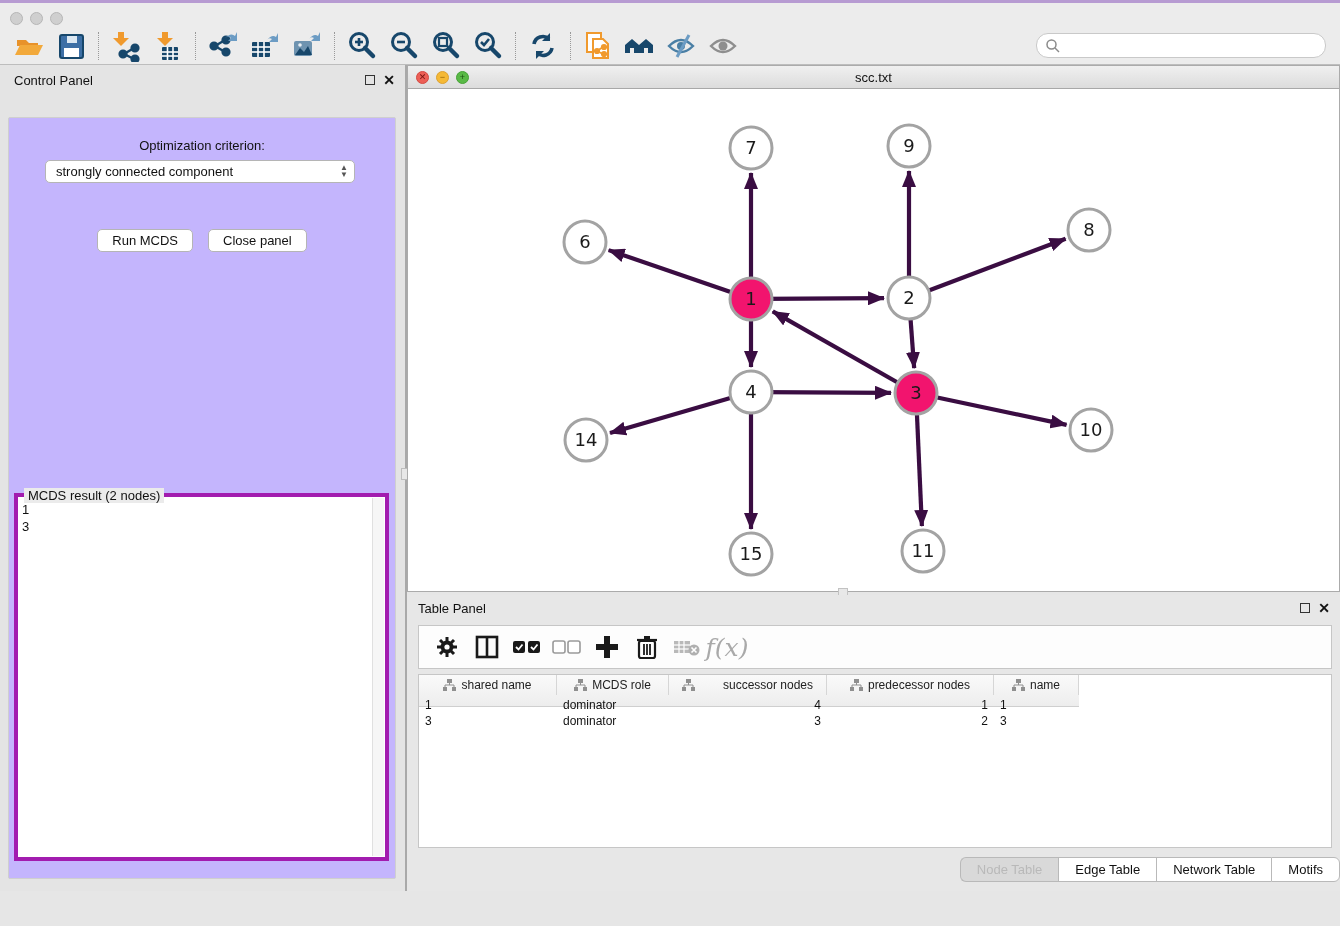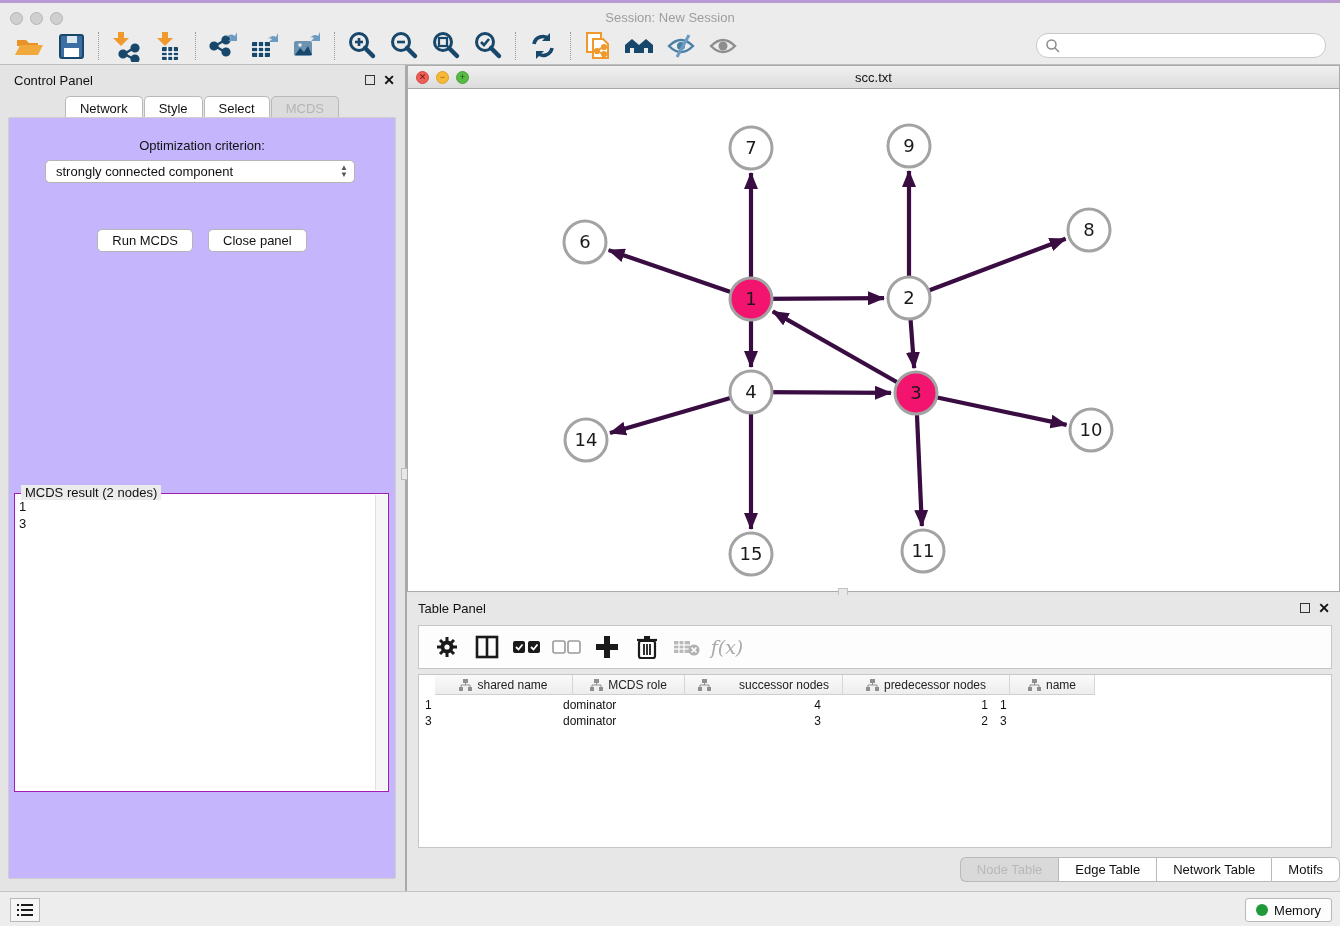--- a/index.html
+++ b/index.html
@@ -40,22 +40,22 @@
   .opt-label { position:absolute; top:20px; width:100%; text-align:center; font-size:13px; color:#111; }
   .criterion-select { position:absolute; left:36px; top:42px; width:310px; height:23px; background:#fff;
                       border:1px solid #b5b5b5; border-radius:5px; font-size:13px; display:flex;
                       align-items:center; padding-left:10px; color:#111; }
   .sel-arrows { position:absolute; right:6px; top:3px; display:flex; flex-direction:column; line-height:7px;
                 font-size:8px; color:#555; }
   .cp-buttons { position:absolute; left:0; top:75px; width:100%; display:flex; justify-content:center; gap:15px; }
   .push-btn { background:#fff; border:1px solid #b5b5b5; border-radius:5px; font-size:13px; padding:3px 14px; color:#111;
               font-family:"Liberation Sans", sans-serif;margin-top:36px; }
 
-  .result-group { position:absolute; left:5px; top:375px; width:375px; height:299px;
-                  border:1px solid #a21caf; background:#fff; }
+  .result-group { position:absolute; left:5px; top:375px; width:375px; height:368px;
+                  border:4px solid #a21caf; background:#fff; }
   .result-legend { position:absolute; left:6px; top:-9px; background:#ebebeb; padding:0 4px; font-size:13px; color:#111; }
   .result-text { position:absolute; left:4px; top:4px; font-size:13px; color:#111; line-height:17px; }
   .result-scroll { position:absolute; right:1px; top:1px; width:12px; height:calc(100% - 2px);
                    background:#f6f6f6; border-left:1px solid #e0e0e0; }
 
   .v-divider { position:absolute; left:405px; top:65px; width:2px; height:826px; background:#a9a9a9; }
   .v-handle { position:absolute; left:401px; top:468px; width:9px; height:12px; background:#e8e8e8;
               border:1px solid #bdbdbd; }
 
   
@@ -69,25 +69,25 @@
   .dot.yellow { background:#f5b935; border-color:#dda130; color:#8a5d05; }
   .dot.green { background:#59b946; border-color:#46a236; color:#1d5212; }
   .h-handle { position:absolute; left:838px; top:588px; width:10px; height:8px; background:#e8e8e8;
               border:1px solid #c2c2c2; }
 
   
   .table-panel { position:absolute; left:407px; top:595px; width:933px; height:296px; background:#e7e7e7; }
   .tp-toolbar { position:absolute; left:11px; top:30px; width:914px; height:44px; background:#fdfdfd;
                 border:1px solid #c6c6c6; display:flex; align-items:center; padding-left:10px; gap:4px; }
   .tp-btn { width:36px; height:34px; display:flex; align-items:center; justify-content:center; }
-  .fx-label { font-family:"DejaVu Serif", serif; font-style:italic; font-size:19px; color:#a9a9a9; }
+  .fx-label { font-family:"DejaVu Serif", serif; font-style:italic; font-size:25px; color:#a9a9a9; }
 
   .data-table { position:absolute; left:11px; top:79px; width:914px; height:174px; background:#fff;
                 border:1px solid #c6c6c6; font-size:12px; }
-  .dt-header { position:absolute; left:16px; top:0; height:20px; display:flex;
+  .dt-header { position:absolute; left:0; top:0; height:32px; display:flex;
                background:linear-gradient(#fafafa,#ededed); border-bottom:1px solid #cfcfcf; }
   .dt-hcell { display:flex; align-items:center; justify-content:center; gap:5px; border-right:1px solid #d6d6d6;
               font-size:12px; color:#222; height:20px; }
   .dt-row { position:absolute; left:0; height:16px; display:flex; }
   .dt-cell { padding:0 6px; font-size:12px; color:#111; line-height:16px; white-space:nowrap; overflow:hidden; }
 
   .tp-tabs { position:absolute; left:0; bottom:9px; width:100%; display:flex; justify-content:flex-end; }
   .tp-tab { font-size:13px; padding:4px 16px; background:#fff; border:1px solid #b9b9b9; border-right:none; color:#111; }
   .tp-tab:first-child { border-radius:6px 0 0 6px; }
   .tp-tab:last-child { border-radius:0 6px 6px 0; border-right:1px solid #b9b9b9; }
@@ -108,21 +108,20 @@
 <div class="app">
 
   <div class="top-strip"></div>
 
   <div class="titlebar">
     <div class="traffic" style="left:10px;">
       <div class="dot"></div>
       <div class="dot"></div>
       <div class="dot"></div>
     </div>
-    <div class="win-title">Session: New Session</div>
   </div>
 
   <div class="toolbar">
     <div class="tb-btn">
       <svg width="30" height="30" viewBox="0 0 30 30">
         <path d="M3 9 h9 l3 3 h9 v3 H3 z" fill="#e8922a"></path>
         <path d="M1 24 l5 -10 h23 l-5 10 z" fill="#f2a93b"></path>
       </svg>
     </div>
     <div class="tb-btn">
@@ -275,26 +274,20 @@
   </div>
 
   <div class="control-panel">
     <div class="panel-head">
       <div class="panel-title">Control Panel</div>
       <div class="panel-btns">
         <div class="float-box"></div>
         <div class="close-x">✕</div>
       </div>
     </div>
-    <div class="cp-tabs" id="cp-tabs">
-        <div class="cp-tab">Network</div>
-        <div class="cp-tab">Style</div>
-        <div class="cp-tab">Select</div>
-        <div class="cp-tab sel">MCDS</div>
-      </div>
     <div class="cp-content">
       <div class="opt-label">Optimization criterion:</div>
       <div class="criterion-select">
         <span>strongly connected component</span>
         <span class="sel-arrows">
             <span>▲</span>
             <span>▼</span>
           </span>
       </div>
       <div class="cp-buttons">
@@ -539,32 +532,14 @@
     </div>
 
     <div class="tp-tabs" id="tp-tabs">
         <div class="tp-tab sel">Node Table</div>
         <div class="tp-tab">Edge Table</div>
         <div class="tp-tab">Network Table</div>
         <div class="tp-tab">Motifs</div>
       </div>
   </div>
 
-  <div class="statusbar">
-    <div class="list-btn">
-      <svg width="18" height="16" viewBox="0 0 18 16">
-        <g fill="#1a1a1a">
-            <rect x="1" y="2" width="2" height="2"></rect>
-            <rect x="1" y="7" width="2" height="2"></rect>
-            <rect x="1" y="12" width="2" height="2"></rect>
-        <rect x="5" y="2" width="12" height="2"></rect>
-            <rect x="5" y="7" width="12" height="2"></rect>
-            <rect x="5" y="12" width="12" height="2"></rect>
-          </g>
-      </svg>
-    </div>
-    <div class="memory-btn">
-      <span class="mem-dot"></span>
-      <span>Memory</span>
-    </div>
-  </div>
 
 </div>
 
 </body></html>

